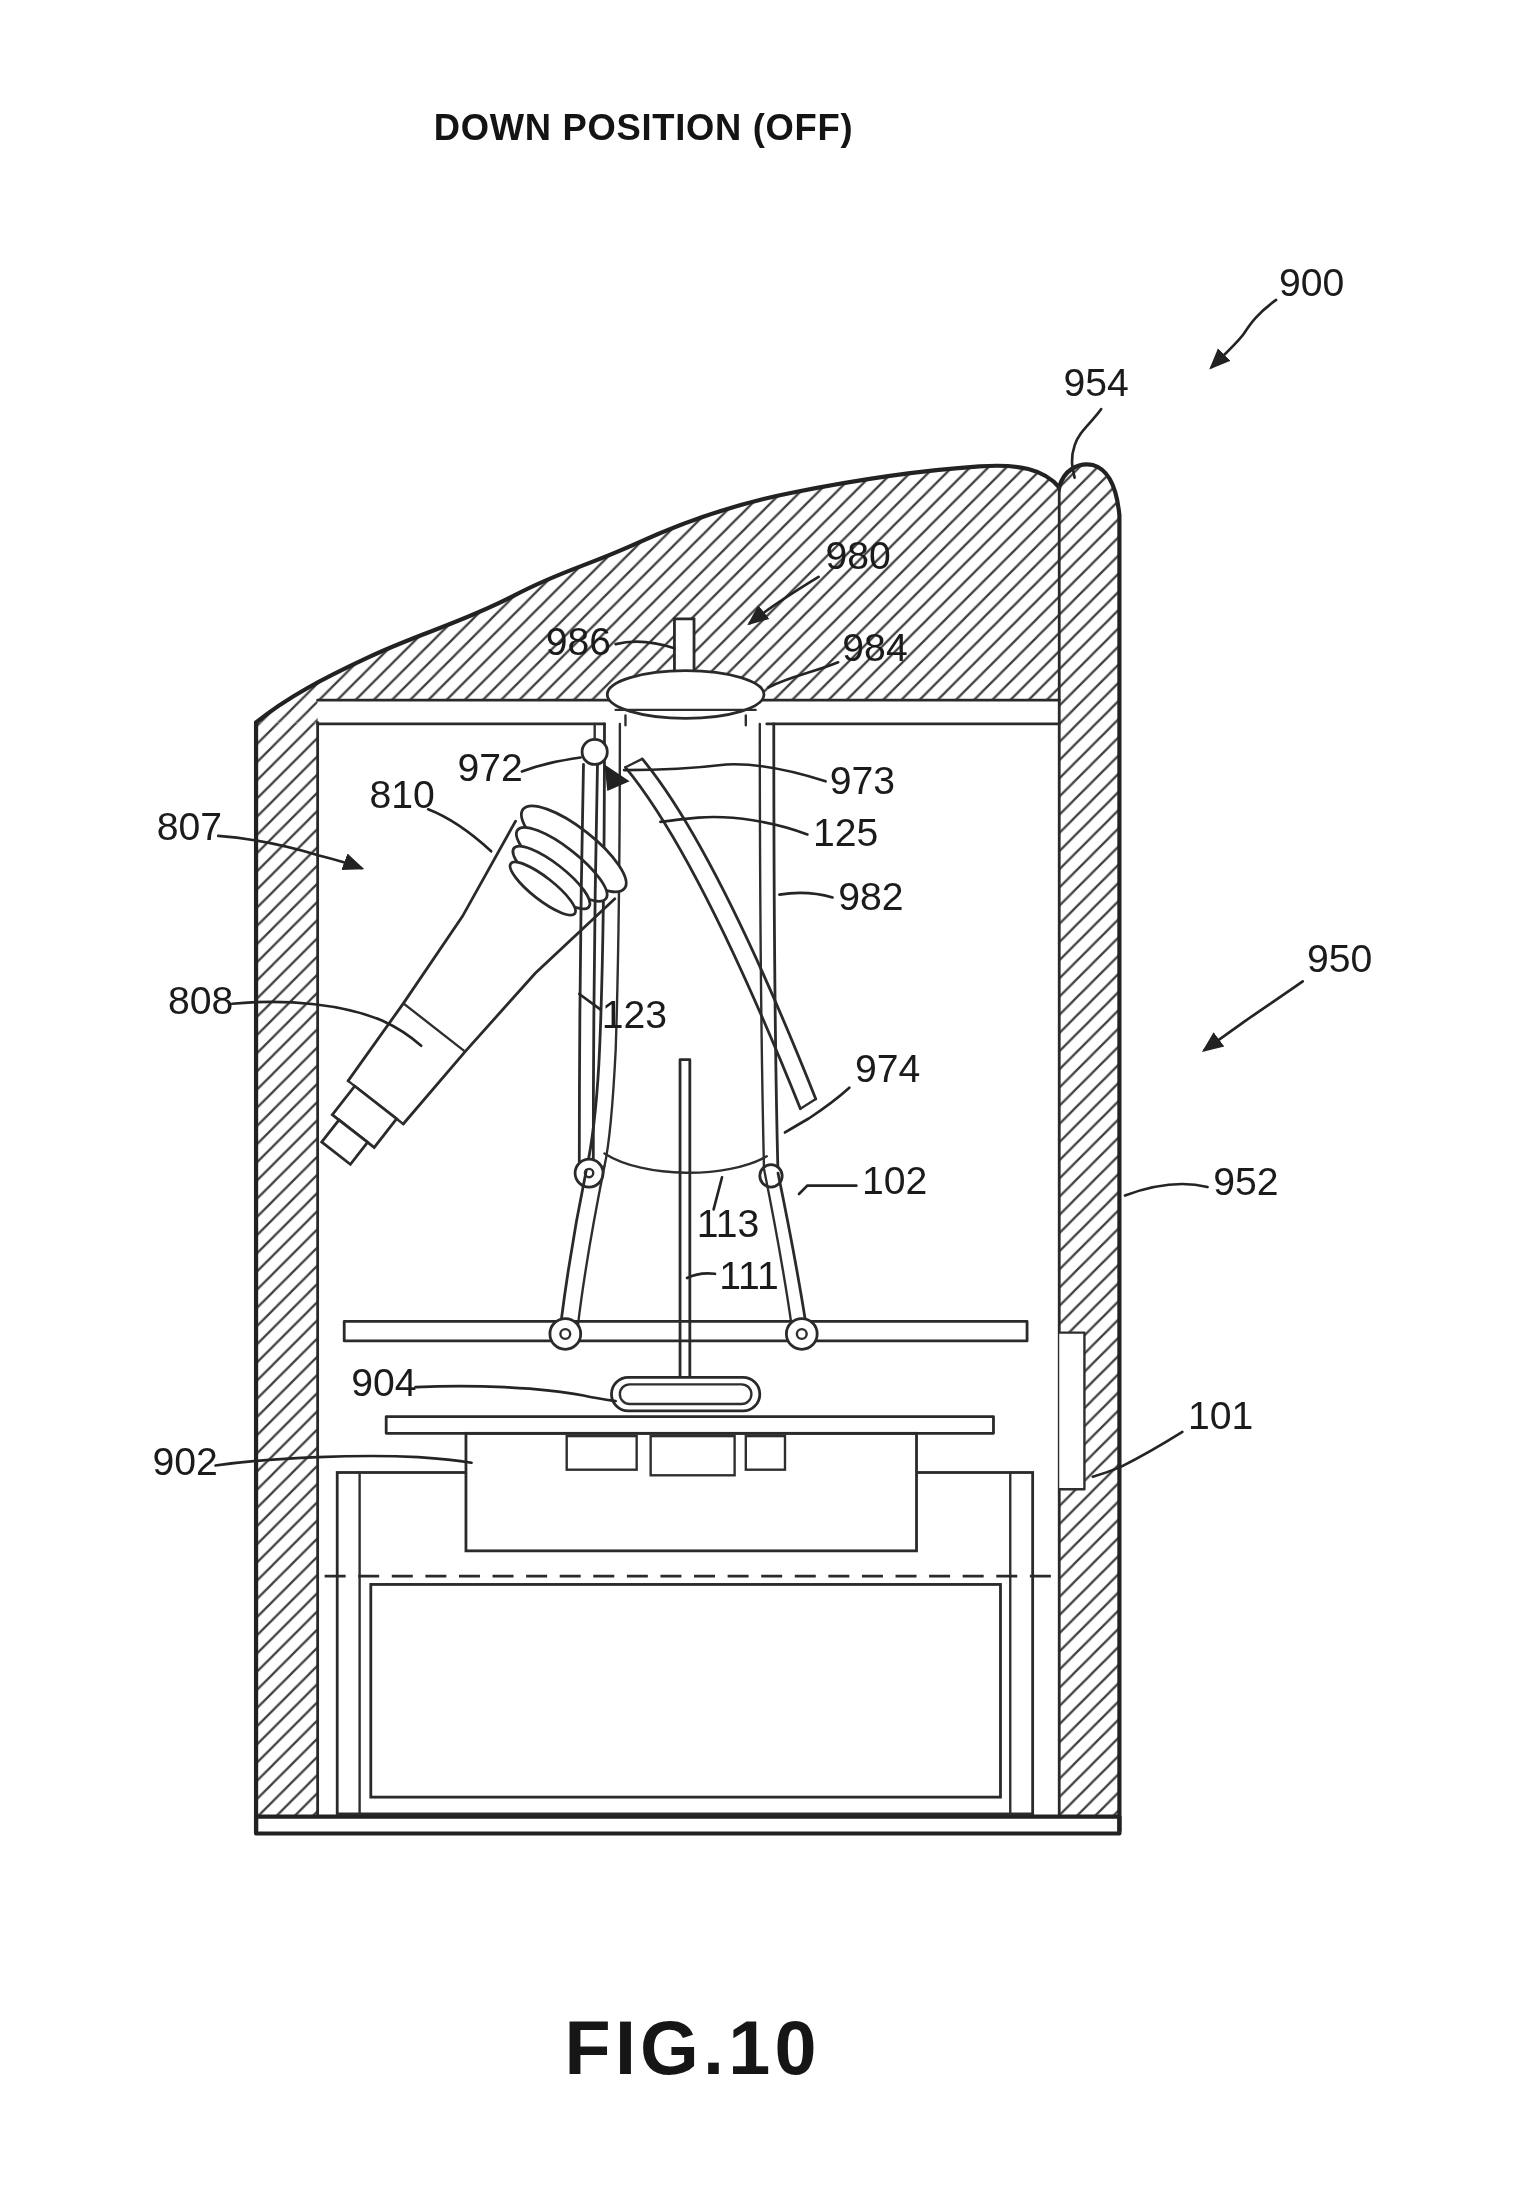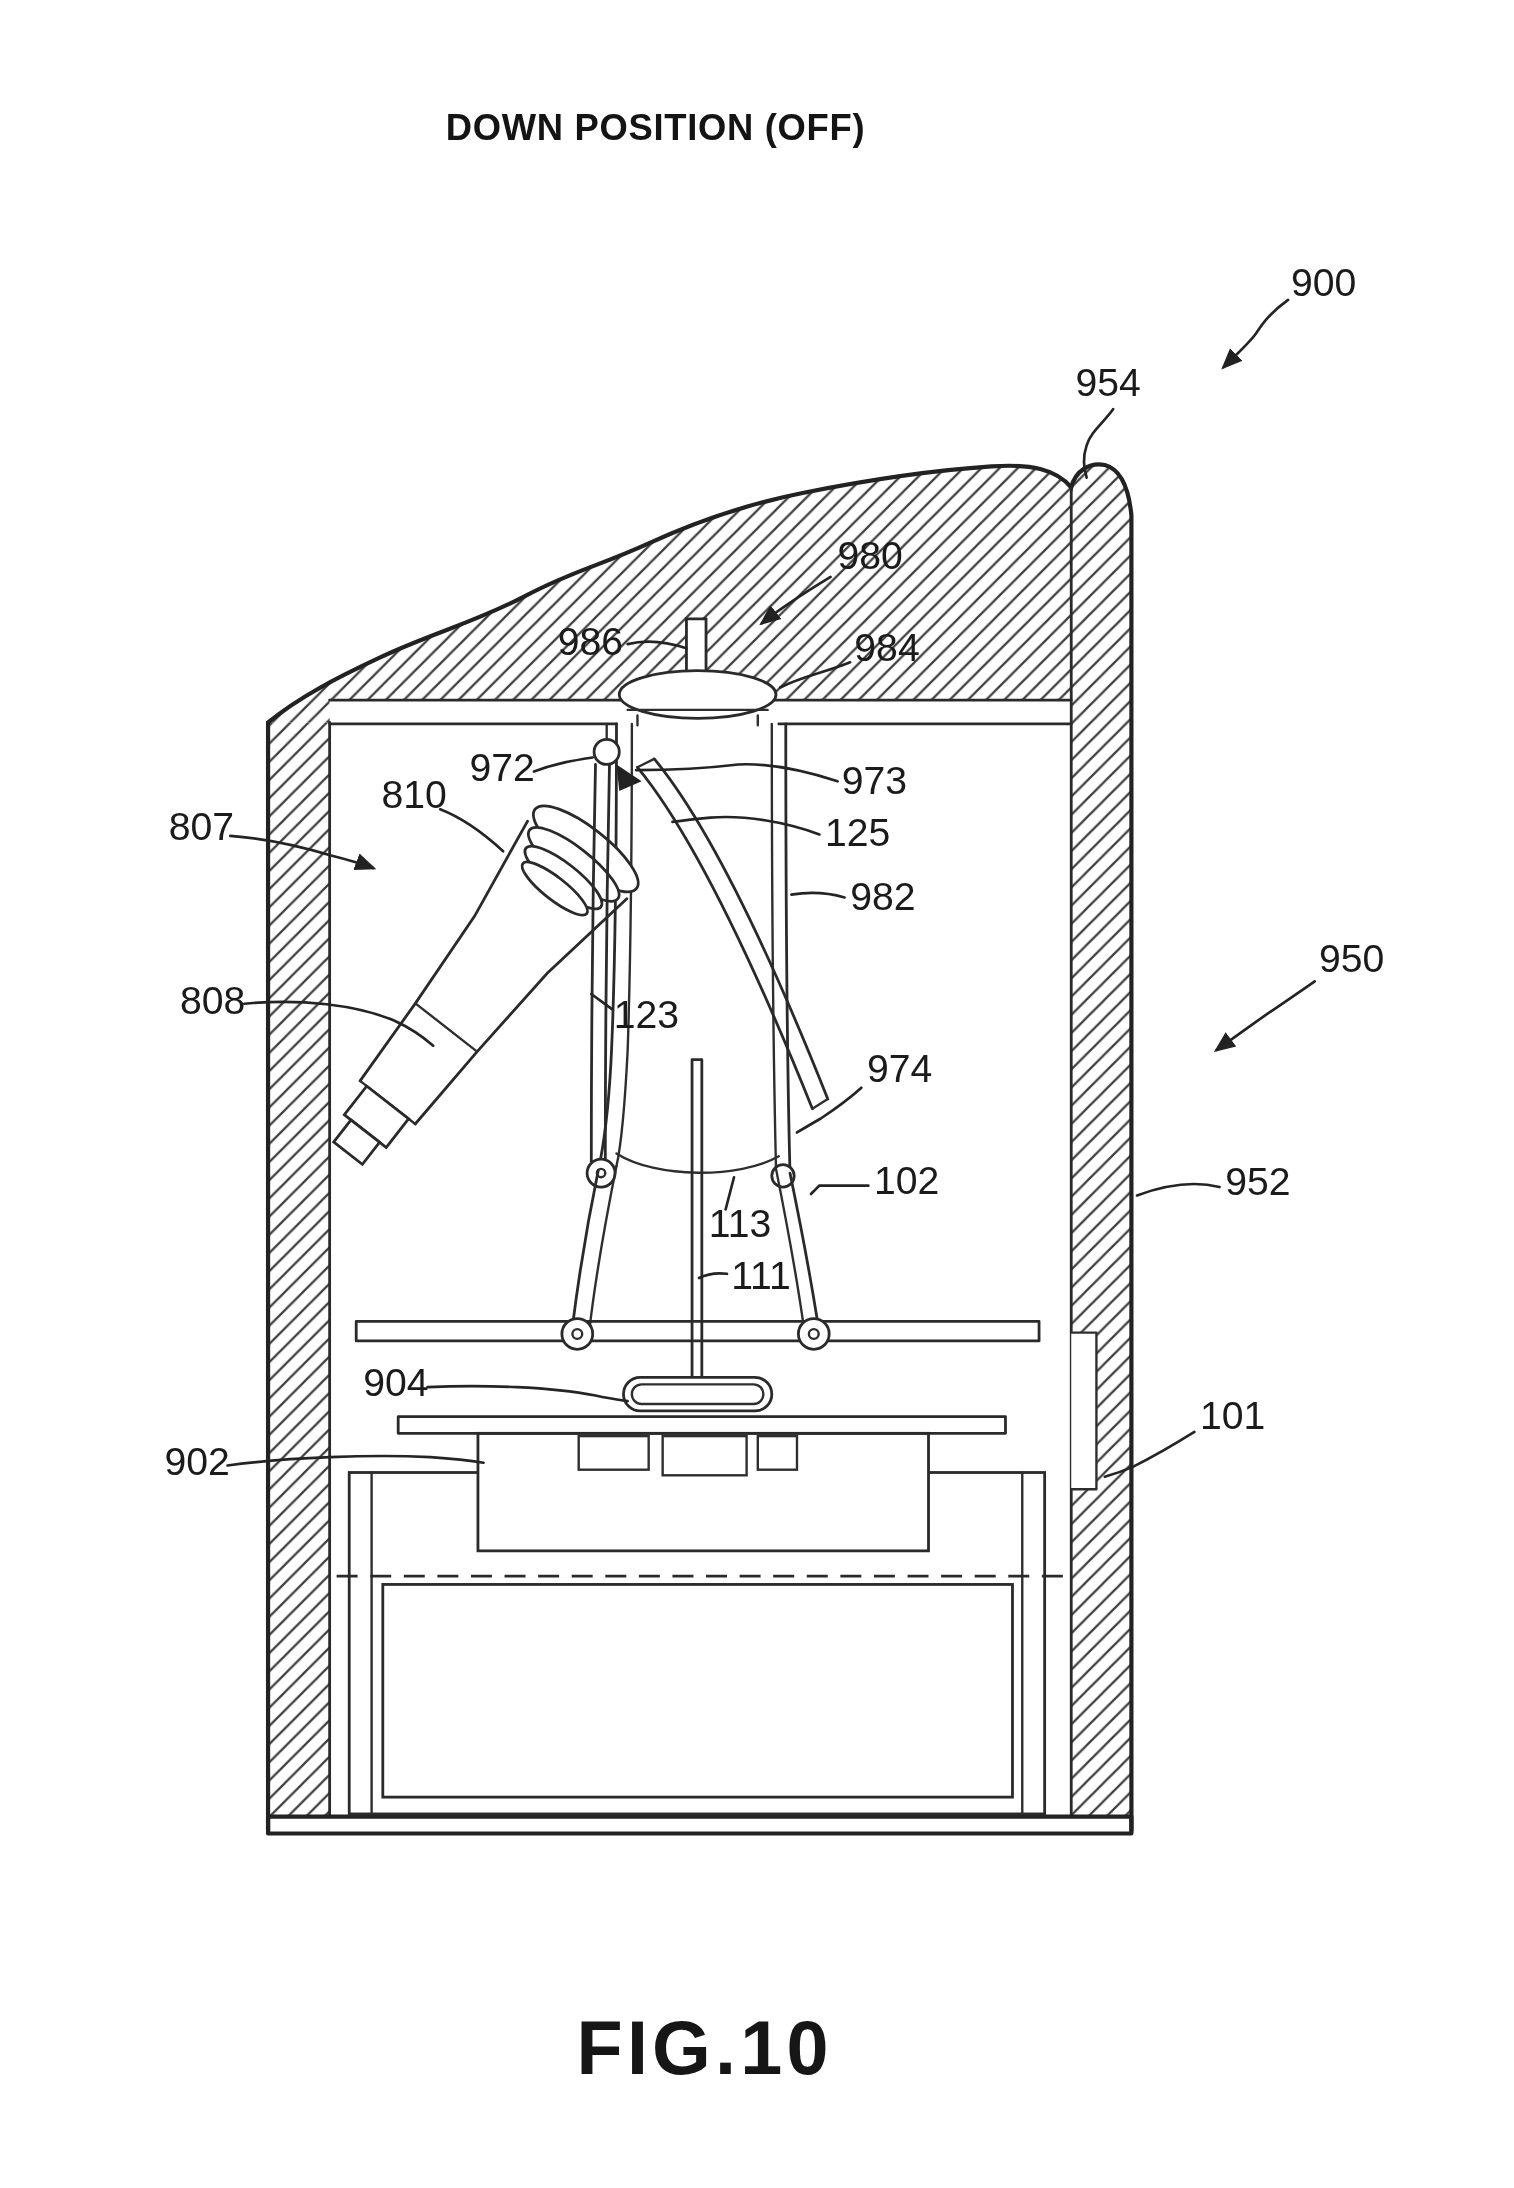--- a/index.html
+++ b/index.html
@@ -6,21 +6,20 @@
     margin: 0;
     padding: 0;
     background: #ffffff;
   }
   .page {
     position: relative;
     width: 1402px;
     height: 2188px;
     background: #ffffff;
     overflow: hidden;
-    margin-left: 12px;
   }
   svg { display: block; }
   .ref {
     font-family: "Liberation Sans", sans-serif;
     font-size: 28px;
     font-weight: 500;
     fill: #1b1b1b;
   }
   .title {
     font-family: "Liberation Sans", sans-serif;

